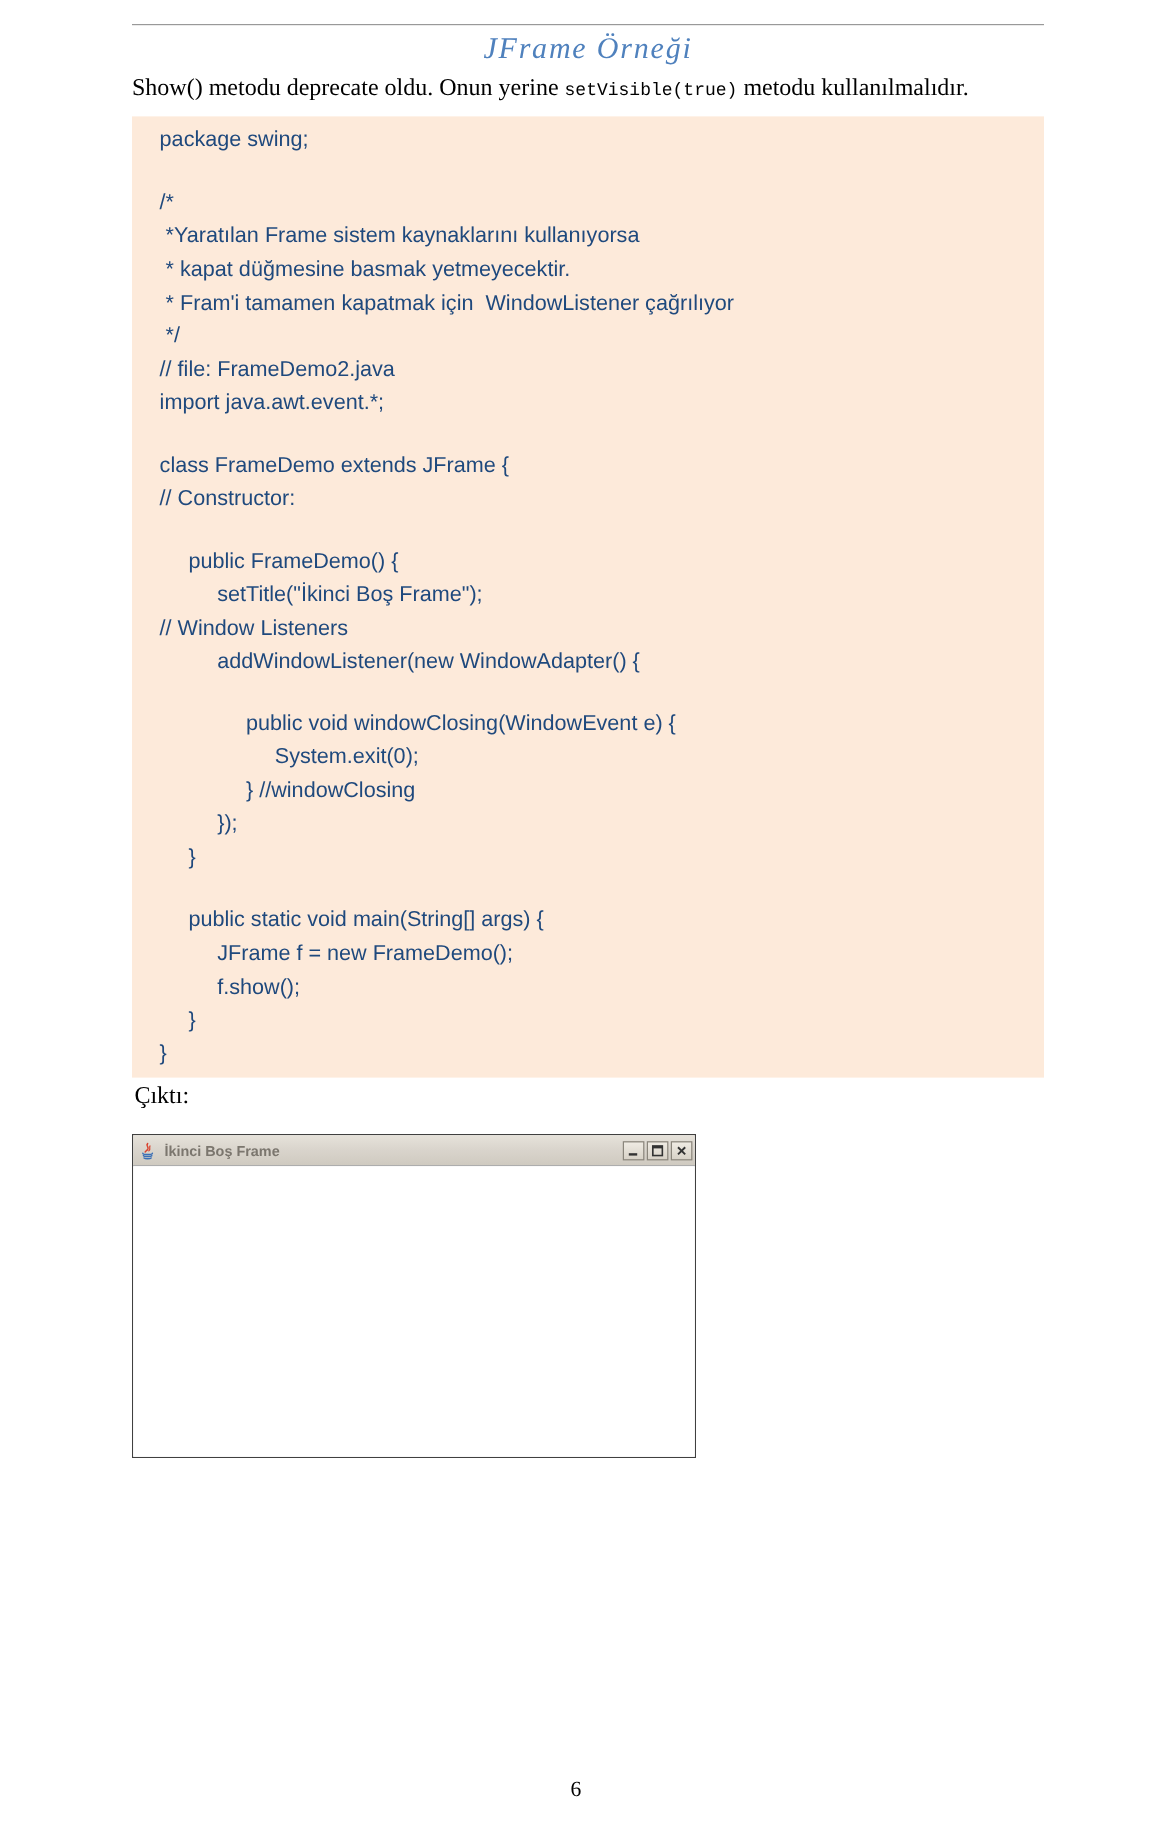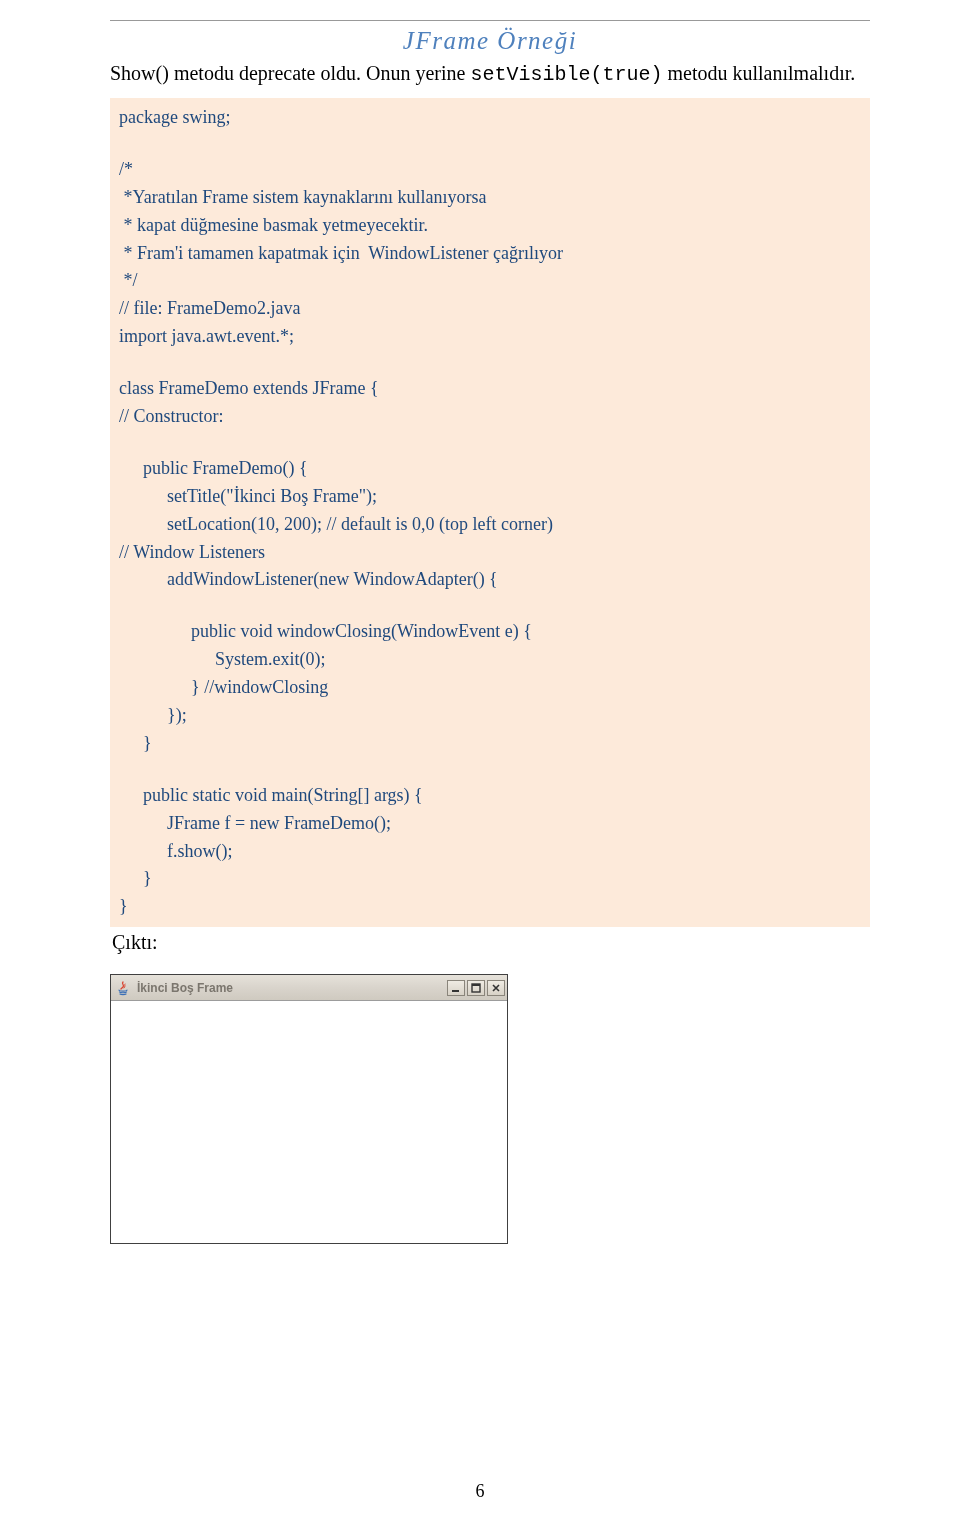--- a/index.html
+++ b/index.html
@@ -33,46 +33,46 @@
   }
   .intro {
     font-family: "Times New Roman", serif;
     font-size: 20px;
     color: #000;
     margin: 0 0 10px 0;
     line-height: 1.35;
   }
   .mono {
     font-family: "Courier New", monospace;
-    font-size: 20px;
+    font-size: 15px;
   }
   .code-block {
     background: #FDEADA;
-    padding: 6px 10px 6px 9px;
-    font-family: Liberation Serif, serif;
+    padding: 6px 10px 6px 23px;
+    font-family: Liberation Sans, sans-serif;
     font-size: 18px;
     color: #1F497D;
     line-height: 1.55;
     margin-bottom: 4px;
   }
   .code-block .line { white-space: pre-wrap; }
   .code-block .indent1 { padding-left: 24px; }
   .code-block .indent2 { padding-left: 48px; }
   .code-block .indent3 { padding-left: 72px; }
   .code-block .indent4 { padding-left: 96px; }
   .code-block .gap { height: 24px; }
   .output-label {
     font-family: "Times New Roman", serif;
     font-size: 20px;
     color: #000;
     margin: 0 0 4px 2px;
   }
   
   .java-window {
-    width: 398px;
+    width: 470px;
     border: 1px solid #404040;
     background: #fff;
     margin-top: 20px;
   }
   .titlebar {
     height: 26px;
     background: linear-gradient(to bottom, #E6E2DA 0%, #D9D4CC 50%, #CFCAC0 100%);
     border-bottom: 1px solid #9c9c9c;
     display: flex;
     align-items: center;
@@ -141,21 +141,20 @@
     <div class="line"> * Fram'i tamamen kapatmak için  WindowListener çağrılıyor</div>
     <div class="line"> */</div>
     <div class="line">// file: FrameDemo2.java</div>
     <div class="line">import java.awt.event.*;</div>
     <div class="gap"></div>
     <div class="line">class FrameDemo extends JFrame {</div>
     <div class="line">// Constructor:</div>
     <div class="gap"></div>
     <div class="line indent1">public FrameDemo() {</div>
     <div class="line indent2">setTitle("İkinci Boş Frame");</div>
-    <div class="line indent2">setLocation(10, 200); // default is 0,0 (top left corner)</div>
     <div class="line">// Window Listeners</div>
     <div class="line indent2">addWindowListener(new WindowAdapter() {</div>
     <div class="gap"></div>
     <div class="line indent3">public void windowClosing(WindowEvent e) {</div>
     <div class="line indent4">System.exit(0);</div>
     <div class="line indent3">} //windowClosing</div>
     <div class="line indent2">});</div>
     <div class="line indent1">}</div>
     <div class="gap"></div>
     <div class="line indent1">public static void main(String[] args) {</div>

